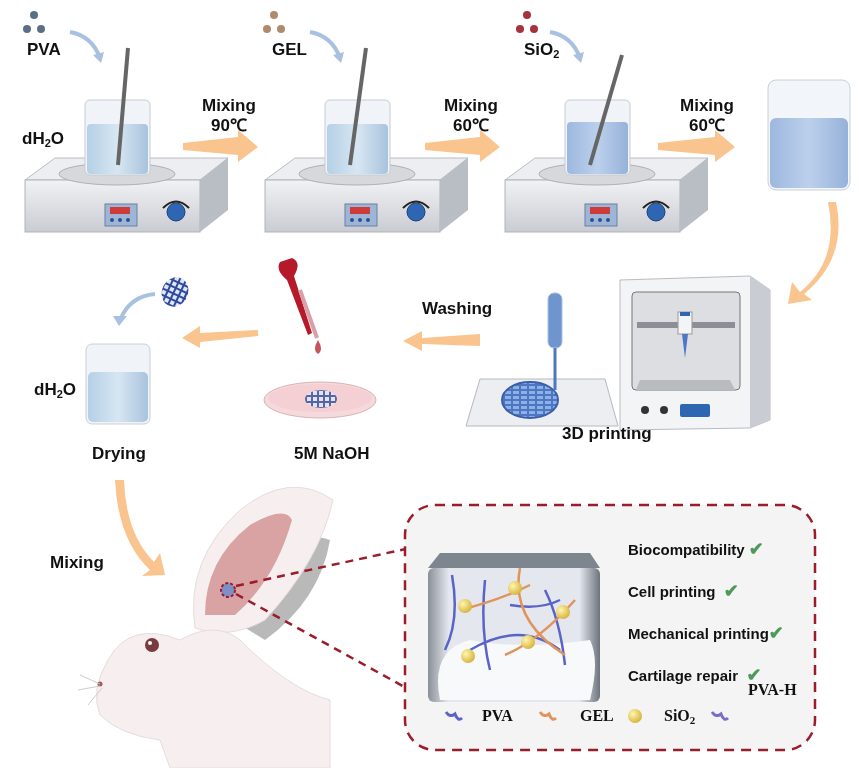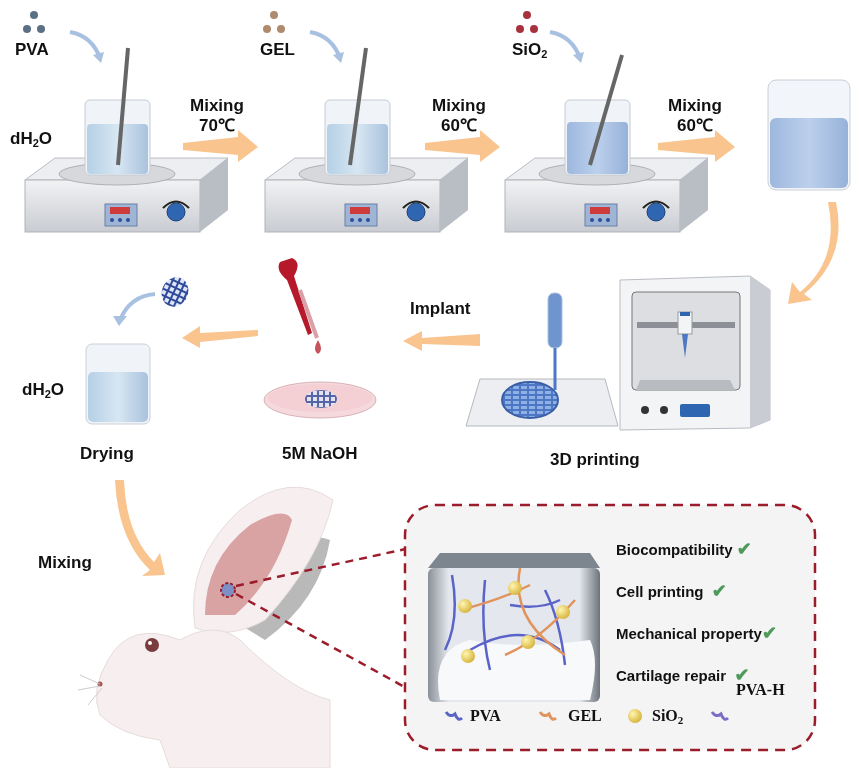--- a/index.html
+++ b/index.html
@@ -1,17 +1,17 @@
 <!DOCTYPE html>
 <html><head>
 <meta charset="utf-8">
 <style>
   html, body { margin:0; padding:0; background:#ffffff; }
   body { width:859px; height:768px; position:relative; overflow:hidden; font-family:"Liberation Sans", sans-serif; }
-  .lbl { position:absolute; font-weight:bold; color:#111; font-size:17px; line-height:20px; text-align:center; white-space:nowrap; }
+  .lbl { position:absolute; font-weight:bold; color:#111; font-size:17px; line-height:20px; text-align:center; white-space:nowrap;margin-left:12px; }
   .legend { font-family:"Liberation Serif", serif; font-weight:bold; font-size:16px; }
   svg { position:absolute; left:0; top:0; }
   sub { font-size:11px; vertical-align:-3px; line-height:0; }
 </style>
 </head>
 <body>
 
 <svg width="859" height="768" viewBox="0 0 859 768">
   <defs>
     <linearGradient id="plate" x1="0" y1="0" x2="0" y2="1">
@@ -197,43 +197,43 @@
   <path d="M446 712 Q450 718 455 714 Q458 722 462 718" stroke="#5a63c8" stroke-width="3" fill="none"></path>
   <path d="M540 712 Q544 718 549 714 Q552 722 556 718" stroke="#e0935a" stroke-width="3" fill="none"></path>
   <circle cx="635" cy="716" r="7" fill="url(#ball)"></circle>
   <path d="M712 712 Q716 718 721 714 Q724 722 728 718" stroke="#7b6cc8" stroke-width="3" fill="none"></path>
 </svg>
 
 <div class="lbl" style="left:15px;top:40px;">PVA</div>
 <div class="lbl" style="left:10px;top:129px;"><span>dH</span><sub>2</sub><span>O</span></div>
 <div class="lbl" style="left:190px;top:96px;">
     <div>Mixing</div>
-    <div>70℃</div>
+    <div>90℃</div>
   </div>
 
 <div class="lbl" style="left:260px;top:40px;">GEL</div>
 <div class="lbl" style="left:432px;top:96px;">
     <div>Mixing</div>
     <div>60℃</div>
   </div>
 
 <div class="lbl" style="left:512px;top:40px;"><span>SiO</span><sub>2</sub></div>
 <div class="lbl" style="left:668px;top:96px;">
     <div>Mixing</div>
     <div>60℃</div>
   </div>
 
-<div class="lbl" style="left:410px;top:299px;">Implant</div>
-<div class="lbl" style="left:550px;top:450px;">3D printing</div>
+<div class="lbl" style="left:410px;top:299px;">Washing</div>
+<div class="lbl" style="left:550px;top:424px;">3D printing</div>
 <div class="lbl" style="left:282px;top:444px;">5M NaOH</div>
 <div class="lbl" style="left:80px;top:444px;">Drying</div>
 <div class="lbl" style="left:22px;top:380px;"><span>dH</span><sub>2</sub><span>O</span></div>
 <div class="lbl" style="left:38px;top:553px;">Mixing</div>
 
 <div class="lbl" style="left:616px;top:539px;text-align:right;font-size:15px;"><span>Biocompatibility</span> <span style="color:#4e9a5a;font-size:18px;">✔</span></div>
 <div class="lbl" style="left:616px;top:581px;text-align:left;font-size:15px;"><span>Cell printing</span> &nbsp;<span style="color:#4e9a5a;font-size:18px;">✔</span></div>
-<div class="lbl" style="left:616px;top:623px;text-align:left;font-size:15px;"><span>Mechanical property</span><span style="color:#4e9a5a;font-size:18px;">✔</span></div>
+<div class="lbl" style="left:616px;top:623px;text-align:left;font-size:15px;"><span>Mechanical printing</span><span style="color:#4e9a5a;font-size:18px;">✔</span></div>
 <div class="lbl" style="left:616px;top:665px;text-align:right;font-size:15px;"><span>Cartilage repair</span> &nbsp;<span style="color:#4e9a5a;font-size:18px;">✔</span></div>
 
 <div class="lbl legend" style="left:470px;top:706px;">PVA</div>
 <div class="lbl legend" style="left:568px;top:706px;">GEL</div>
 <div class="lbl legend" style="left:652px;top:706px;"><span>SiO</span><sub>2</sub></div>
 <div class="lbl legend" style="left:736px;top:680px;">PVA-H</div>
 
 </body></html>

